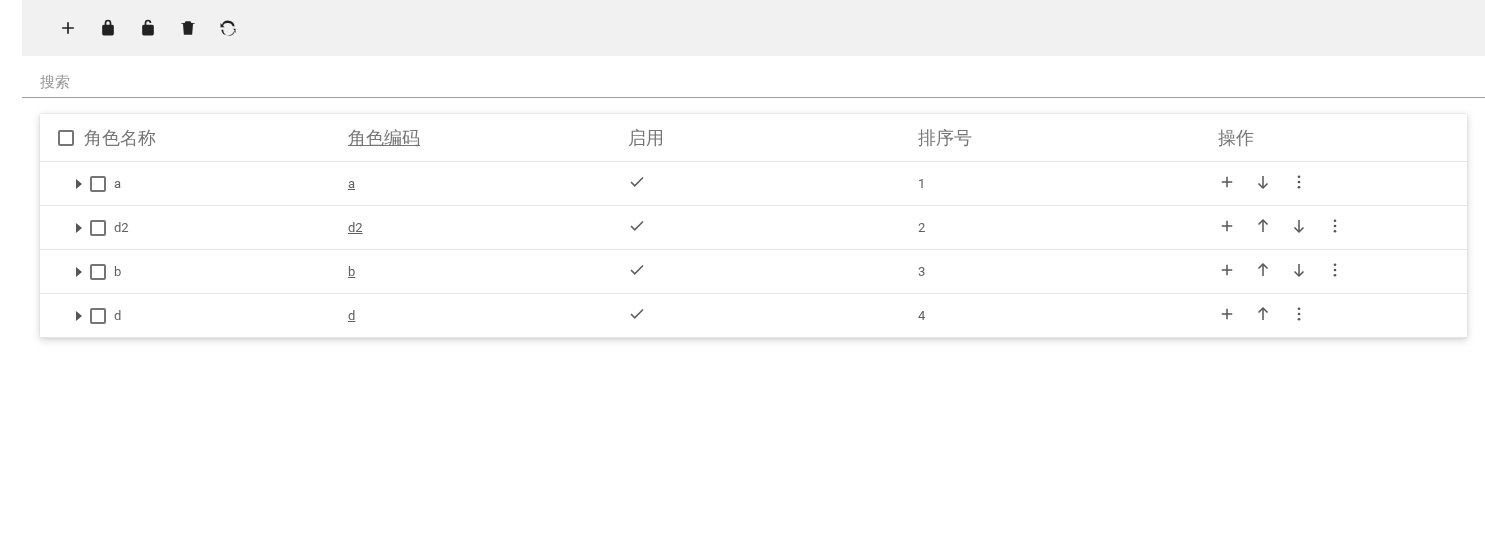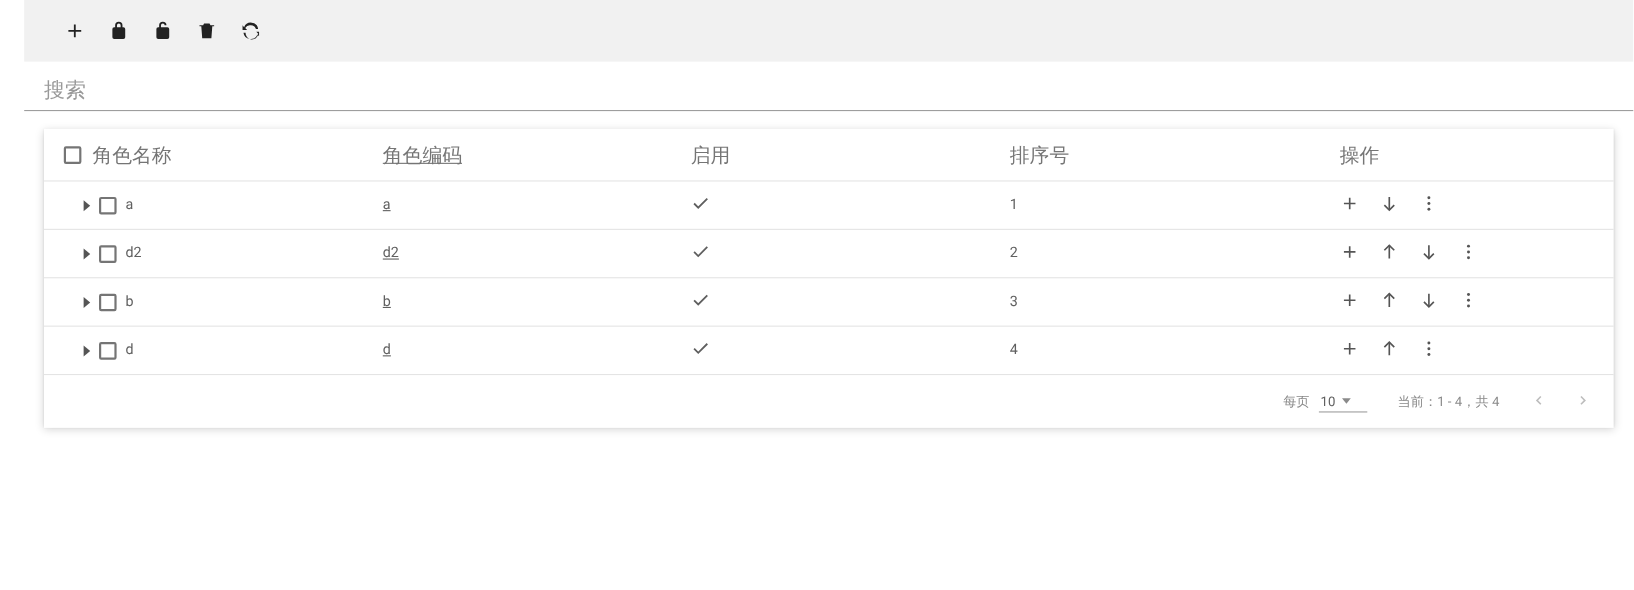--- a/index.html
+++ b/index.html
@@ -32,21 +32,21 @@
     }
     .toolbar-btn svg { width: 20px; height: 20px; display: block; }
     .search-region {
       padding: 16px 18px 6px 18px;
       border-bottom: 1px solid #9e9e9e;
     }
     .search-input {
       width: 100%;
       border: none;
       outline: none;
-      font-size: 19px;
+      font-size: 15px;
       color: #b91c1c;
       background: transparent;
     }
     .search-input::placeholder { color: #999; }
     .table-card {
       margin: 16px 18px 0 18px;
       background: #fff;
       box-shadow: 0 2px 8px rgba(0,0,0,0.18), 0 0 2px rgba(0,0,0,0.1);
       position: relative;
     }
@@ -339,41 +339,15 @@
               <span><svg viewBox="0 0 24 24" fill="currentColor">
                   <circle cx="12" cy="5" r="1.8"></circle>
                   <circle cx="12" cy="12" r="1.8"></circle>
                   <circle cx="12" cy="19" r="1.8"></circle>
                 </svg></span>
             </span>
           </div>
         </div>
       </div>
 
-    <div class="footer">
-      <div class="footer-perpage">
-        <span>每页</span>
-        <div class="select-wrap">
-          <span>10</span>
-          <span class="tri"></span>
-        </div>
-      </div>
-      <span>当前：1 - 4，共 4</span>
-      <div class="footer-nav">
-        <div class="nav-btn">
-          <span>
-            <svg viewBox="0 0 24 24" fill="none" stroke="currentColor" stroke-width="2.5">
-                <polyline points="15 18 9 12 15 6"></polyline>
-              </svg>
-          </span>
-        </div>
-        <div class="nav-btn">
-          <span>
-            <svg viewBox="0 0 24 24" fill="none" stroke="currentColor" stroke-width="2.5">
-                <polyline points="9 18 15 12 9 6"></polyline>
-              </svg>
-          </span>
-        </div>
-      </div>
-    </div>
 
   </div>
 </div>
 
 </body></html>

